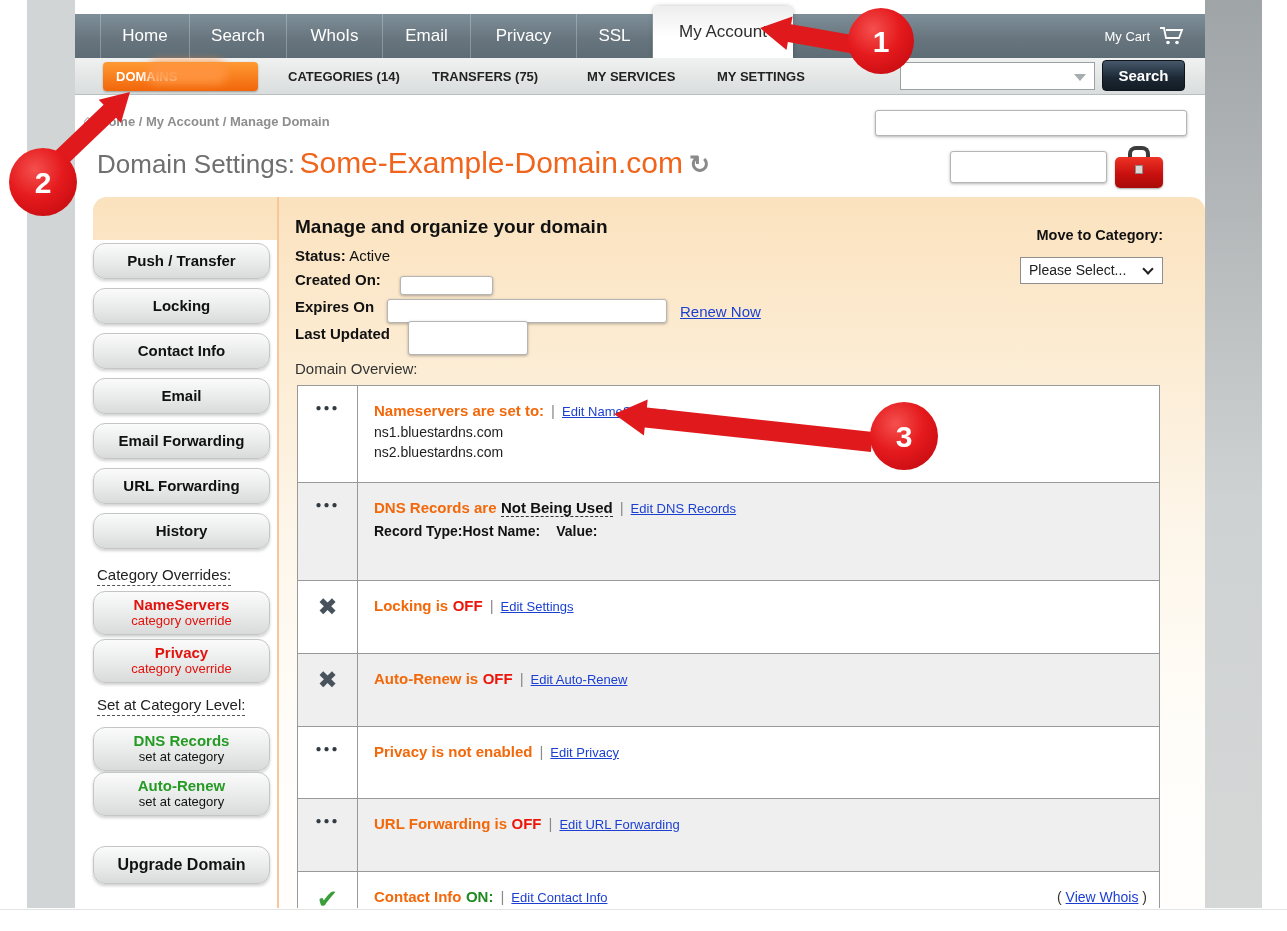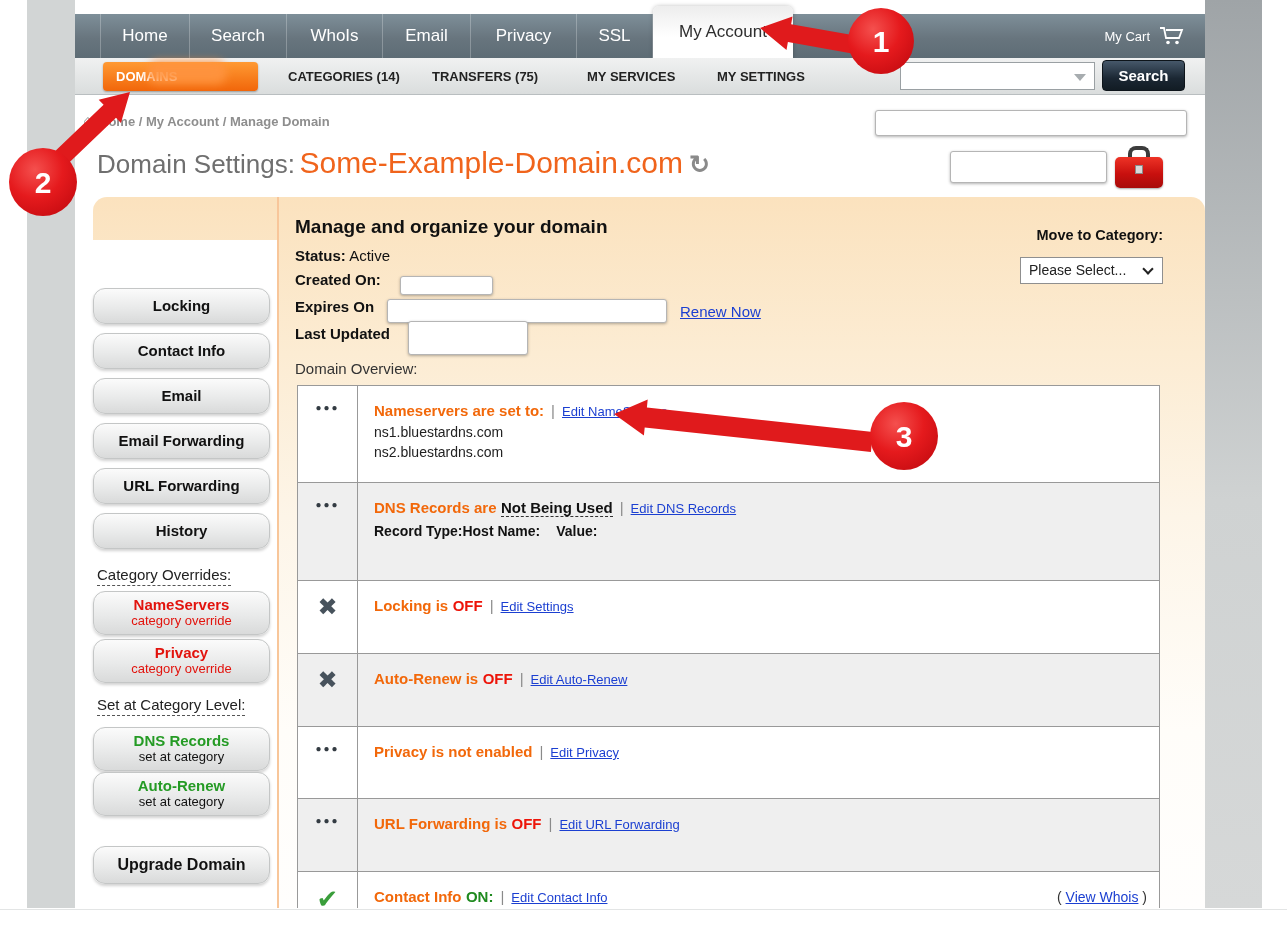--- a/index.html
+++ b/index.html
@@ -200,20 +200,21 @@
   <div class="abs" id="toolbox">
     <div class="handle"></div>
     <div class="case"></div>
     <div class="clasp"></div>
   </div>
 
   <div class="abs" id="panel"></div>
   <div class="abs" id="sidebar-white"></div>
   <div class="abs" id="panel-divider"></div>
 
+  <div class="abs sbtn" style="top:243px">Push / Transfer</div>
   <div class="abs sbtn" style="top:288px">Locking</div>
   <div class="abs sbtn" style="top:333px">Contact Info</div>
   <div class="abs sbtn" style="top:378px">Email</div>
   <div class="abs sbtn" style="top:423px">Email Forwarding</div>
   <div class="abs sbtn" style="top:468px">URL Forwarding</div>
   <div class="abs sbtn" style="top:513px">History</div>
 
   <div class="abs side-head" style="top:566px">Category Overrides:</div>
   <div class="abs sbtn two" style="top:591px">
     <span class="big red-txt">NameServers</span>

